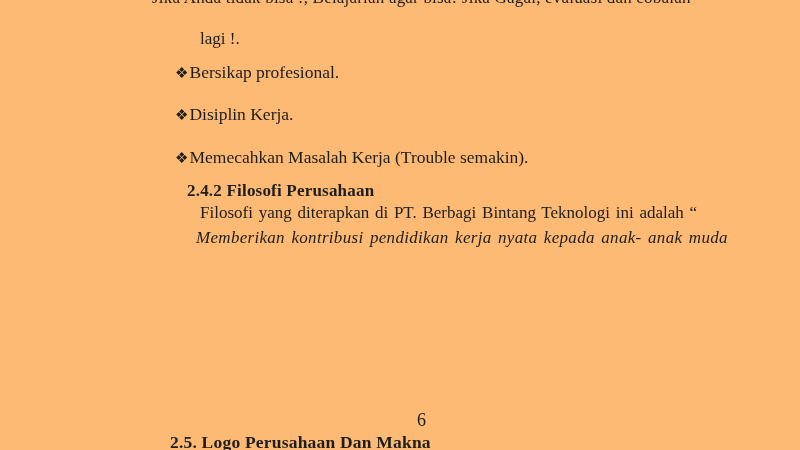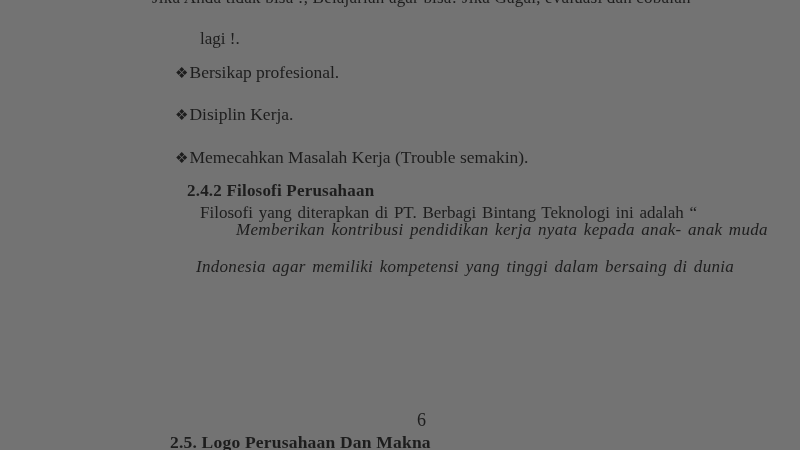--- a/index.html
+++ b/index.html
@@ -5,21 +5,21 @@
   html, body {
     margin: 0;
     padding: 0;
     background: #ffffff;
   }
   .page {
     position: relative;
     width: 800px;
     height: 450px;
     overflow: hidden;
-    background: #737373;
+    background: #fdba74;
     font-family: "Liberation Serif", "DejaVu Serif", serif;
     color: #1d1d1d;
   }
   .line {
     position: absolute;
     white-space: nowrap;
     font-size: 17px;
     line-height: 20px;
   }
   .cut-top {
@@ -53,21 +53,21 @@
     left: 200px;
     top: 203px;
     word-spacing: 1.5px;
   }
   .quote {
     left: 196px;
     font-style: italic;
     word-spacing: 2px;
     letter-spacing: 0.3px;
   }
-  .q0 { top: 220px; margin-left: 40px; }
+  .q0 { top: 228px; }
   .q1 { top: 257px; }
   .q2 { top: 286px; }
   .pagenum {
     left: 417px;
     top: 410px;
     font-size: 18px;
   }
   .next-heading {
     left: 170px;
     top: 432px;
@@ -96,20 +96,19 @@
   <div class="line bullet b2">
     <span class="marker">❖</span><span>Memecahkan Masalah Kerja (Trouble semakin).</span>
   </div>
 
   <div class="line heading">2.4.2 Filosofi Perusahaan</div>
 
   <div class="line intro">Filosofi yang diterapkan di PT. Berbagi Bintang Teknologi ini adalah “</div>
 
   <div class="line quote q0">Memberikan kontribusi pendidikan kerja nyata kepada anak- anak muda</div>
 
-  <div class="line quote q1">Indonesia agar memiliki kompetensi yang tinggi dalam bersaing di dunia</div>
 
 
   <div class="line pagenum">6</div>
 
   <div class="line next-heading">2.5. Logo Perusahaan Dan Makna</div>
 
 </div>
 
 </body></html>

